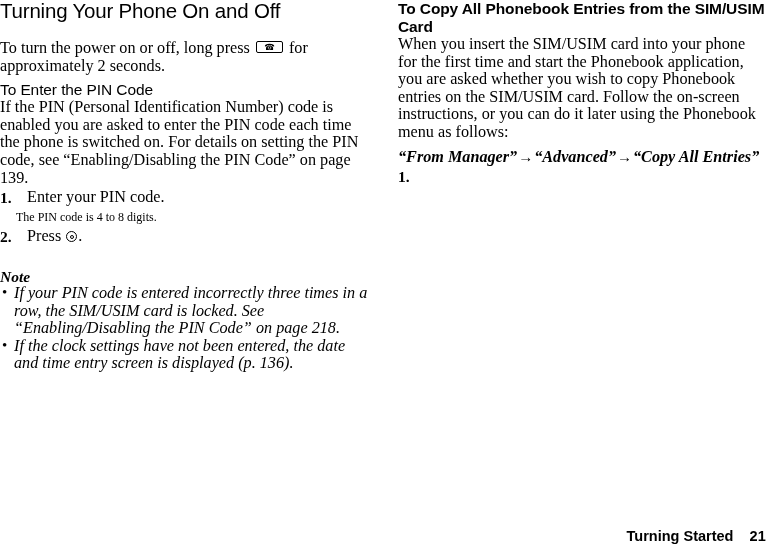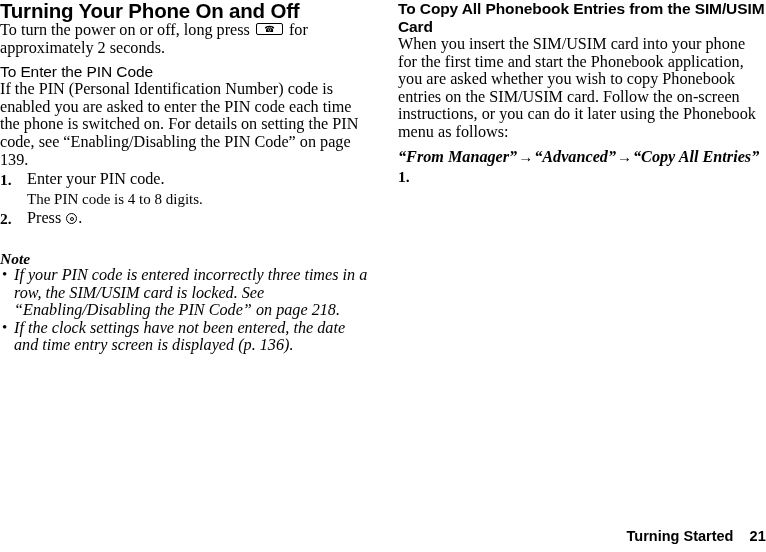--- a/index.html
+++ b/index.html
@@ -32,24 +32,24 @@
     width: 370px;
   }
   .col-right {
     left: 398px;
     width: 368px;
   }
 
   
   h1.chapter-title {
     font-family: "Liberation Sans", "DejaVu Sans", sans-serif;
-    font-weight: bold;
+    font-weight: normal;
     font-size: 20.5px;
     line-height: 22px;
-    margin: 0 0 0 0;
+    margin: 0 0 18px 0;
     letter-spacing: -0.2px;
   }
   h2.section-title {
     font-family: "Liberation Sans", "DejaVu Sans", sans-serif;
     font-weight: normal;
     font-size: 15.5px;
     line-height: 18px;
     margin: 6px 0 0 0;
     letter-spacing: -0.1px;
   }
@@ -80,22 +80,22 @@
     margin-top: 1px;
   }
   ol.steps li.step .num {
     position: absolute;
     left: 0;
     top: 0;
     font-weight: bold;
     font-size: 15.5px;
   }
   .substep {
-    padding-left: 27px;
-    font-size: 15px;
+    padding-left: 16px;
+    font-size: 12px;
     line-height: 17.6px;
     margin-top: 2px;
   }
 
   
   .note-heading {
     font-weight: bold;
     font-style: italic;
     font-size: 15.5px;
     line-height: 17px;

